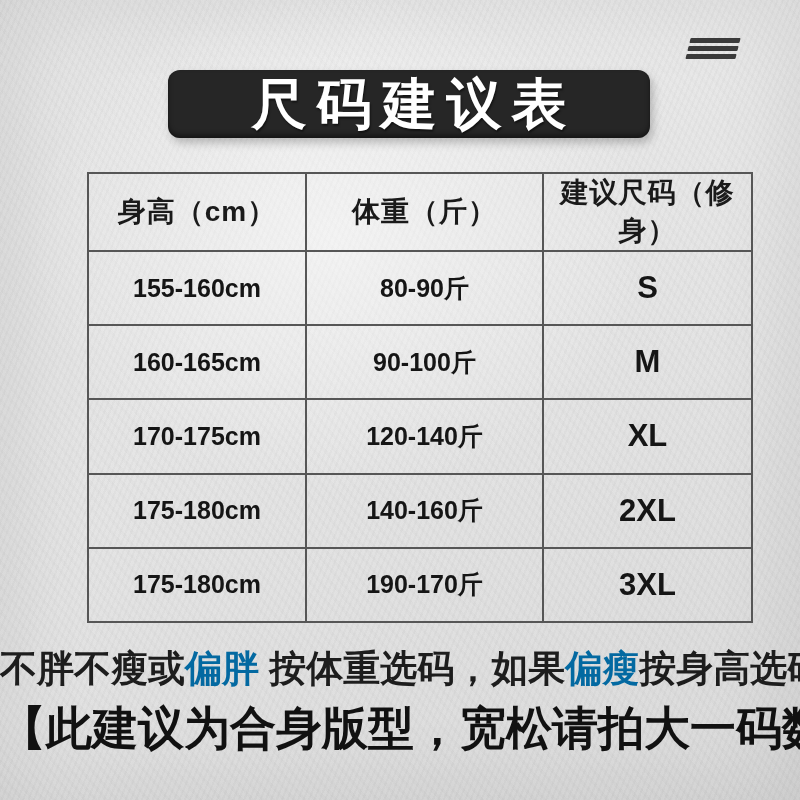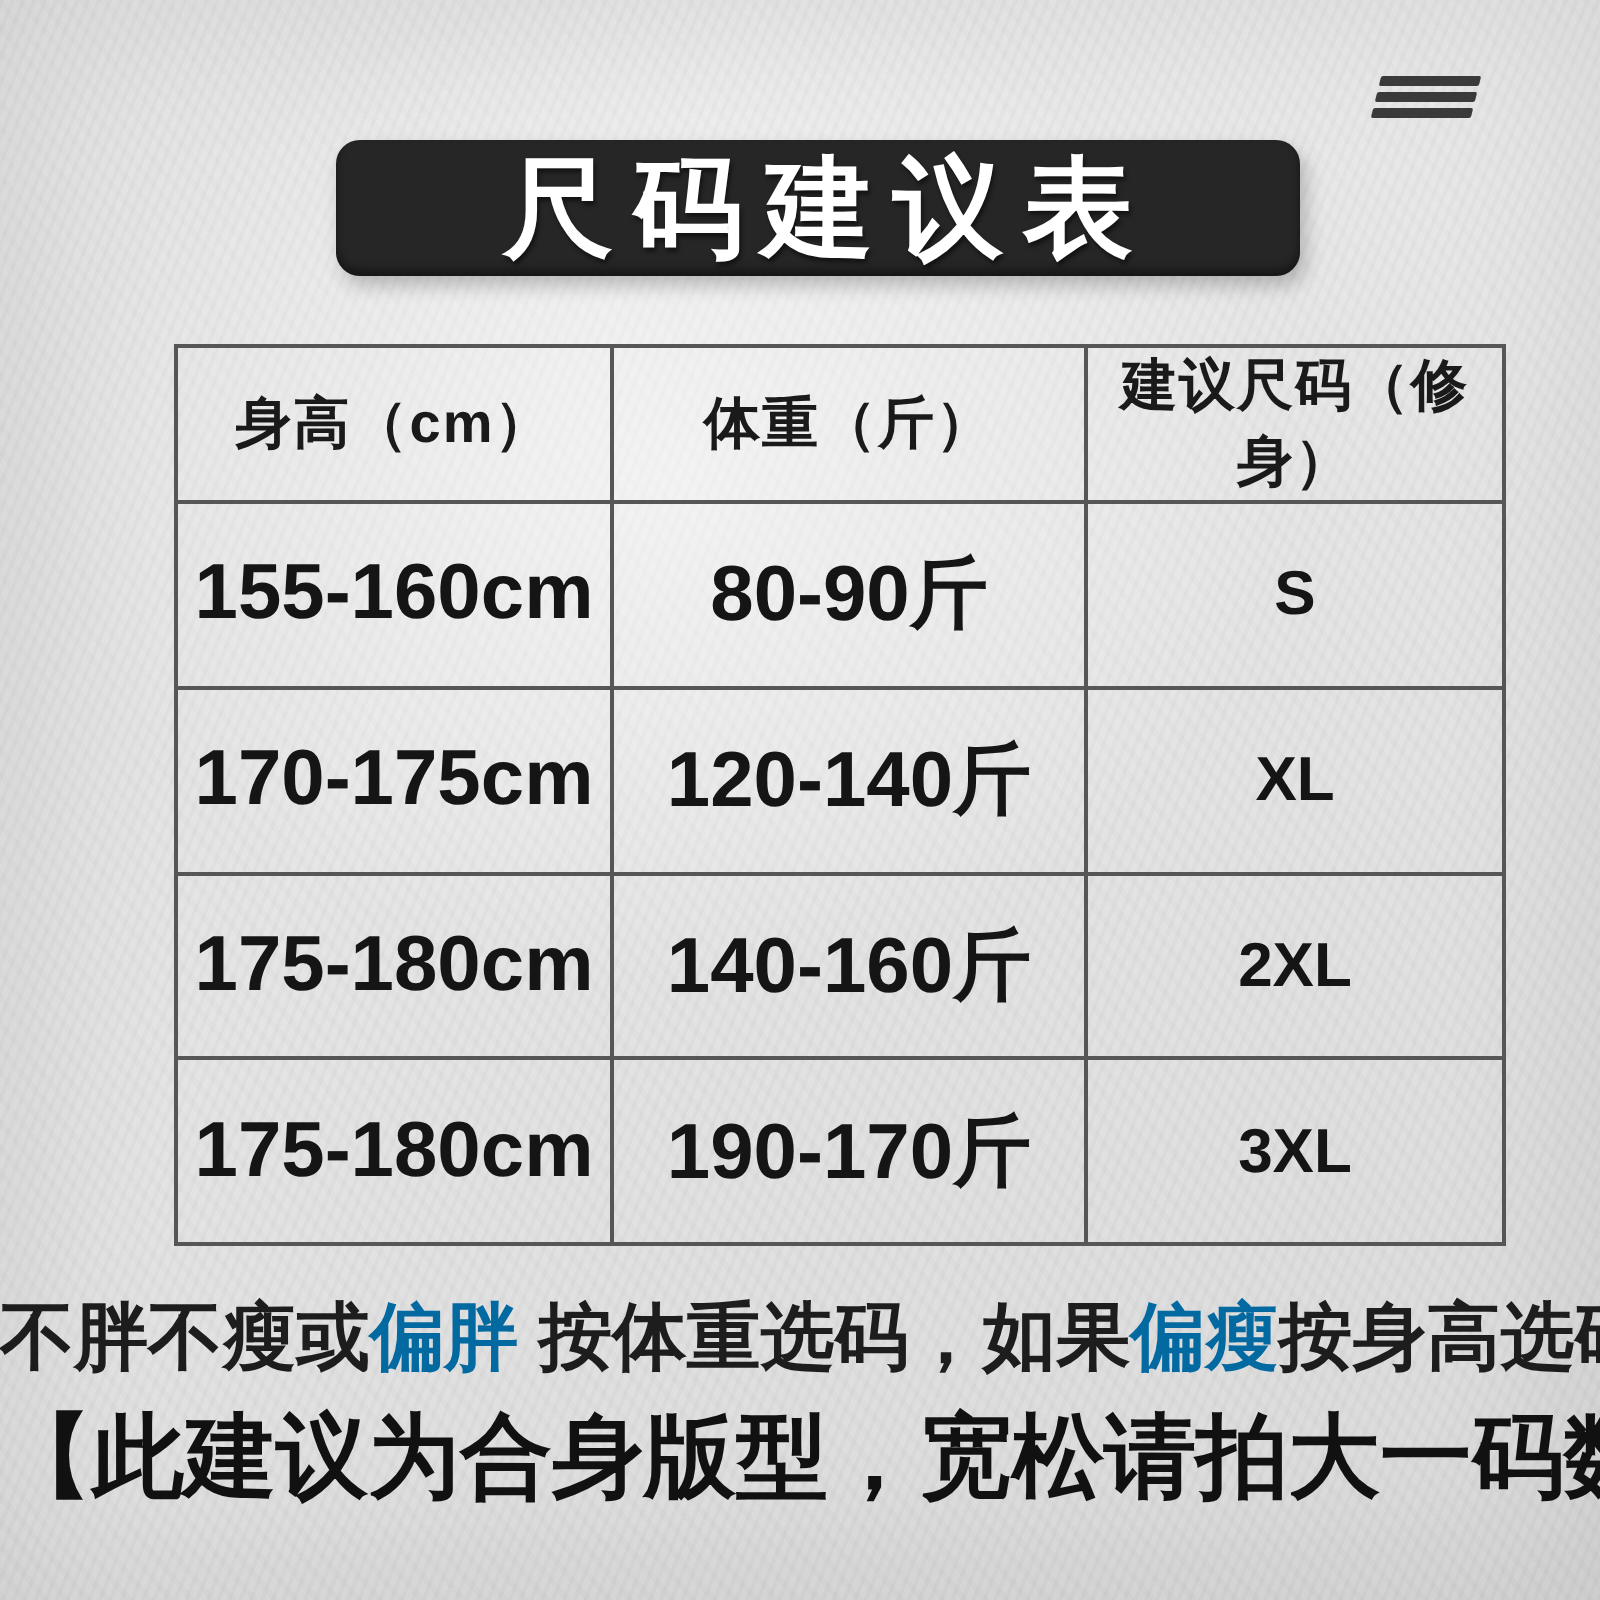--- a/index.html
+++ b/index.html
@@ -42,21 +42,21 @@
   table.size-table {
     position:absolute; left:67px; top:172px; width:664px; height:451px;
     border-collapse:collapse; table-layout:fixed;margin-left:20px;
   }
   .size-table th, .size-table td {
     border:2px solid #565656; text-align:center; vertical-align:middle;
     color:#151515; padding:0;
   }
   .size-table thead tr { height:63px; }
   .size-table th { font-size:28px; font-weight:bold; letter-spacing:1px; color:#1a1a1a; }
-  .size-table td { font-size:39px; font-weight:bold; }
+  .size-table td { font-size:25px; font-weight:bold; }
   .size-table td.size-cell { font-size:31px; }
 
   
   .note1 {
     position:absolute; top:645px; left:0; width:800px; text-align:center;
     font-size:37px; font-weight:bold; color:#1d1d1d; white-space:pre; line-height:1.3;
   }
   .note1 .muted { color:#0369a1; }
   .note2 {
     position:absolute; top:699px; left:0; width:800px; text-align:center;
@@ -89,20 +89,25 @@
       <th>建议尺码（修身）</th>
     </tr>
   </thead>
   <tbody>
     <tr>
       <td>155-160cm</td>
       <td>80-90斤</td>
       <td class="size-cell">S</td>
     </tr>
     <tr>
+      <td>160-165cm</td>
+      <td>90-100斤</td>
+      <td class="size-cell">M</td>
+    </tr>
+    <tr>
       <td>170-175cm</td>
       <td>120-140斤</td>
       <td class="size-cell">XL</td>
     </tr>
     <tr>
       <td>175-180cm</td>
       <td>140-160斤</td>
       <td class="size-cell">2XL</td>
     </tr>
     <tr>

